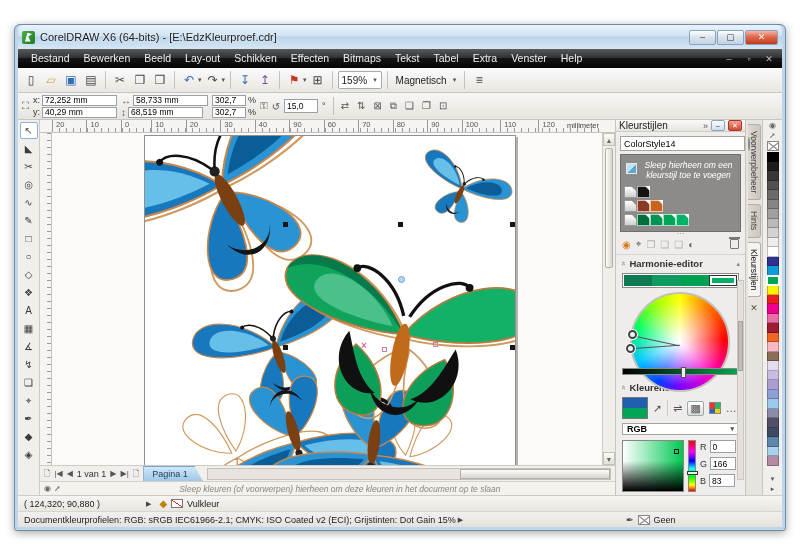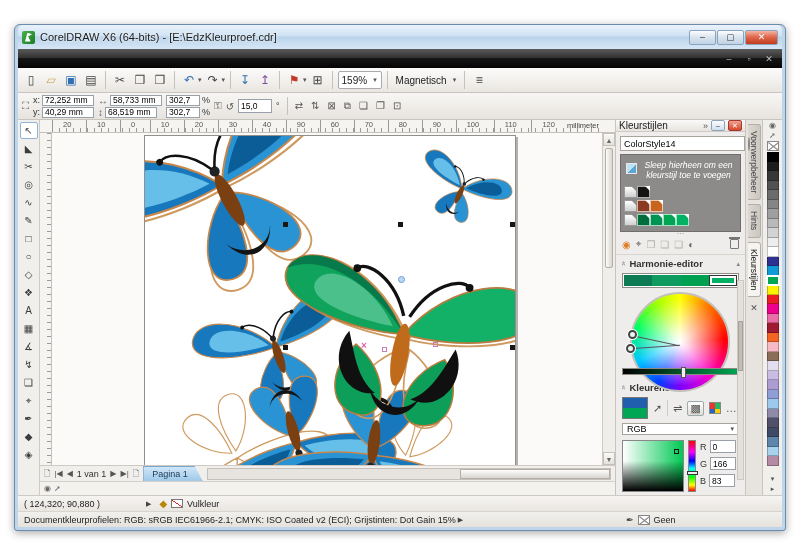--- a/index.html
+++ b/index.html
@@ -39,38 +39,38 @@
   .combo { height:18px; background:#fff; border:1px solid #aaa; border-radius:2px; display:flex;
     align-items:center; font-size:10px; color:#222; padding:0 3px; gap:6px; }
   .combo .arrow { font-size:7px; color:#555; }
   .gold { color:#c89b3c; } .blue { color:#2f6fb2; } .red { color:#c0392b; } .purple { color:#7a4a9e; }
 
   
   .propbar { height:27px; background:linear-gradient(#f8f6f4,#e7e4df); border-bottom:1px solid #c9c4bd;
     display:flex; align-items:center; padding:0 4px; gap:4px; font-size:9px; color:#333; }
   .pb-group { display:flex; flex-direction:column; justify-content:center; gap:1px; }
   .pb-row { display:flex; align-items:center; gap:2px; }
-  .pb-field { width:52px; height:11px; font-size:8.5px; border:1px solid #9aa0a8; background:#fff; padding:0 2px;
+  .pb-field { width:75px; height:11px; font-size:8.5px; border:1px solid #9aa0a8; background:#fff; padding:0 2px;
     font-family:"Liberation Sans", sans-serif; }
   .pb-field.small { width:34px; }
   .pb-icon { font-size:10px; color:#555; }
 
   
   .main { flex:1; display:flex; background:#efedea; min-height:0; }
   .toolbox { width:22px; background:#f1efec; border-right:1px solid #cfcac3; display:flex; flex-direction:column;
     align-items:center; padding-top:2px; gap:1px; }
   .tool { width:18px; height:17px; font-size:10px; color:#3c3c3c; display:flex; align-items:center;
     justify-content:center; border-radius:2px; }
   .tool.sel { background:#fff; border:1px solid #8fb4d9; }
 
   .center-col { flex:1; display:flex; flex-direction:column; min-width:0; }
   .hruler { height:13px; background:#f6f4f1; border-bottom:1px solid #c6c1ba; position:relative; display:flex; }
   .hruler-labels { position:absolute; left:12px; right:60px; top:0; bottom:0; display:flex;
     justify-content:space-between; }
-  .rlabel { font-size:7.5px; color:#555; border-left:1px solid #999; padding-left:10px; height:100%; }
+  .rlabel { font-size:7.5px; color:#555; border-left:1px solid #999; padding-left:3px; height:100%; }
   .ruler-unit { position:absolute; right:16px; top:1px; font-size:7.5px; color:#444; }
   .hruler-ticks { position:absolute; left:12px; right:14px; bottom:0; height:4px;
     background:repeating-linear-gradient(to right,#9a9a9a 0 1px,transparent 1px 7px); }
 
   .canvas-row { flex:1; display:flex; min-height:0; }
   .vruler { width:12px; background:#f6f4f1; border-right:1px solid #c6c1ba; position:relative; }
   .vruler-ticks { position:absolute; top:0; bottom:0; right:0; width:4px;
     background:repeating-linear-gradient(to bottom,#9a9a9a 0 1px,transparent 1px 7px); }
   .canvas { flex:1; background:#fbfaf8; position:relative; overflow:hidden; }
   .page { position:absolute; left:92px; top:2px; width:372px; height:331px; background:#fff;
@@ -172,21 +172,21 @@
   .split-swatch .top { flex:1; background:#1f5fae; }
   .split-swatch .bottom { flex:1; background:#00a653; }
   .ed-sep { width:1px; height:16px; background:#cfcac3; }
   .ed-tool { font-size:11px; color:#555; }
   .ed-tool.pressed { background:linear-gradient(#fff,#e0dcd6); border:1px solid #9aa; border-radius:2px; padding:0 2px; }
   .pal-grid { width:12px; height:12px; background:
       linear-gradient(90deg,#e33 50%,#2b6 50%) top/12px 6px no-repeat,
       linear-gradient(90deg,#26c 50%,#fc0 50%) bottom/12px 6px no-repeat; border:1px solid #888; }
 
   .model-combo { margin:2px 6px; height:15px; background:#fff; border:1px solid #a8a39b; display:flex;
-    align-items:center; font-size:9px; padding:0 4px; }
+    align-items:center; font-size:9px; padding:0 4px;font-weight:bold; }
   .model-combo .arrow { margin-left:auto; font-size:7px; color:#555; }
 
   .mixer { display:flex; gap:4px; padding:3px 6px; }
   .sat-field { width:62px; height:52px; border:1px solid #888;
     background:linear-gradient(to top, #000, rgba(0,0,0,0) 60%), linear-gradient(to right, #fff, #00c853); position:relative; }
   .sat-handle { position:absolute; right:4px; top:8px; width:5px; height:5px; border:1px solid #111; background:none; }
   .hue-strip { width:8px; height:52px; border:1px solid #888;
     background:linear-gradient(to bottom,#f00,#f0f 22%,#00f 40%,#0ff 55%,#0f0 72%,#ff0 88%,#f00); position:relative; }
   .hue-handle { position:absolute; left:-2px; top:60%; width:11px; height:4px; background:#eee; border:1px solid #333; }
   .rgb-col { display:flex; flex-direction:column; gap:4px; font-size:9px; color:#333; }
@@ -238,20 +238,34 @@
     <div class="app-icon"></div>
     <span class="title-text">CorelDRAW X6 (64-bits) - [E:\EdzKleurproef.cdr]</span>
     <div class="win-buttons">
       <div class="win-btn">‒</div>
       <div class="win-btn">▢</div>
       <div class="win-btn close">✕</div>
     </div>
   </div>
 
   <div class="menubar">
+    <div id="menu-items" style="display:flex;">
+        <span class="menu-item">Bestand</span>
+        <span class="menu-item">Bewerken</span>
+        <span class="menu-item">Beeld</span>
+        <span class="menu-item">Lay-out</span>
+        <span class="menu-item">Schikken</span>
+        <span class="menu-item">Effecten</span>
+        <span class="menu-item">Bitmaps</span>
+        <span class="menu-item">Tekst</span>
+        <span class="menu-item">Tabel</span>
+        <span class="menu-item">Extra</span>
+        <span class="menu-item">Venster</span>
+        <span class="menu-item">Help</span>
+      </div>
     <div class="doc-controls">
       <span>‒</span>
       <span>▫</span>
       <span>✕</span>
     </div>
   </div>
 
   <div class="toolbar">
     <span id="toolbar-icons" style="display:flex;align-items:center;gap:2px;">
         <span class="tbtn ">▯</span>
@@ -478,20 +492,21 @@
         <div class="hscroll">
           <div class="thumb"></div>
         </div>
       </div>
 
       <div class="doc-palette">
         <div class="dp-icons">
           <span>◉</span>
           <span>➚</span>
         </div>
+        <div class="dp-hint">Sleep kleuren (of voorwerpen) hierheen om deze kleuren in het document op te slaan</div>
       </div>
     </div>
 
     <div class="right-group">
 
       <div class="docker" style="position:relative;">
         <div class="docker-header">
           <span class="docker-title">Kleurstijlen</span>
           <span class="chev">»</span>
           <span class="dk-btn">‒</span>

